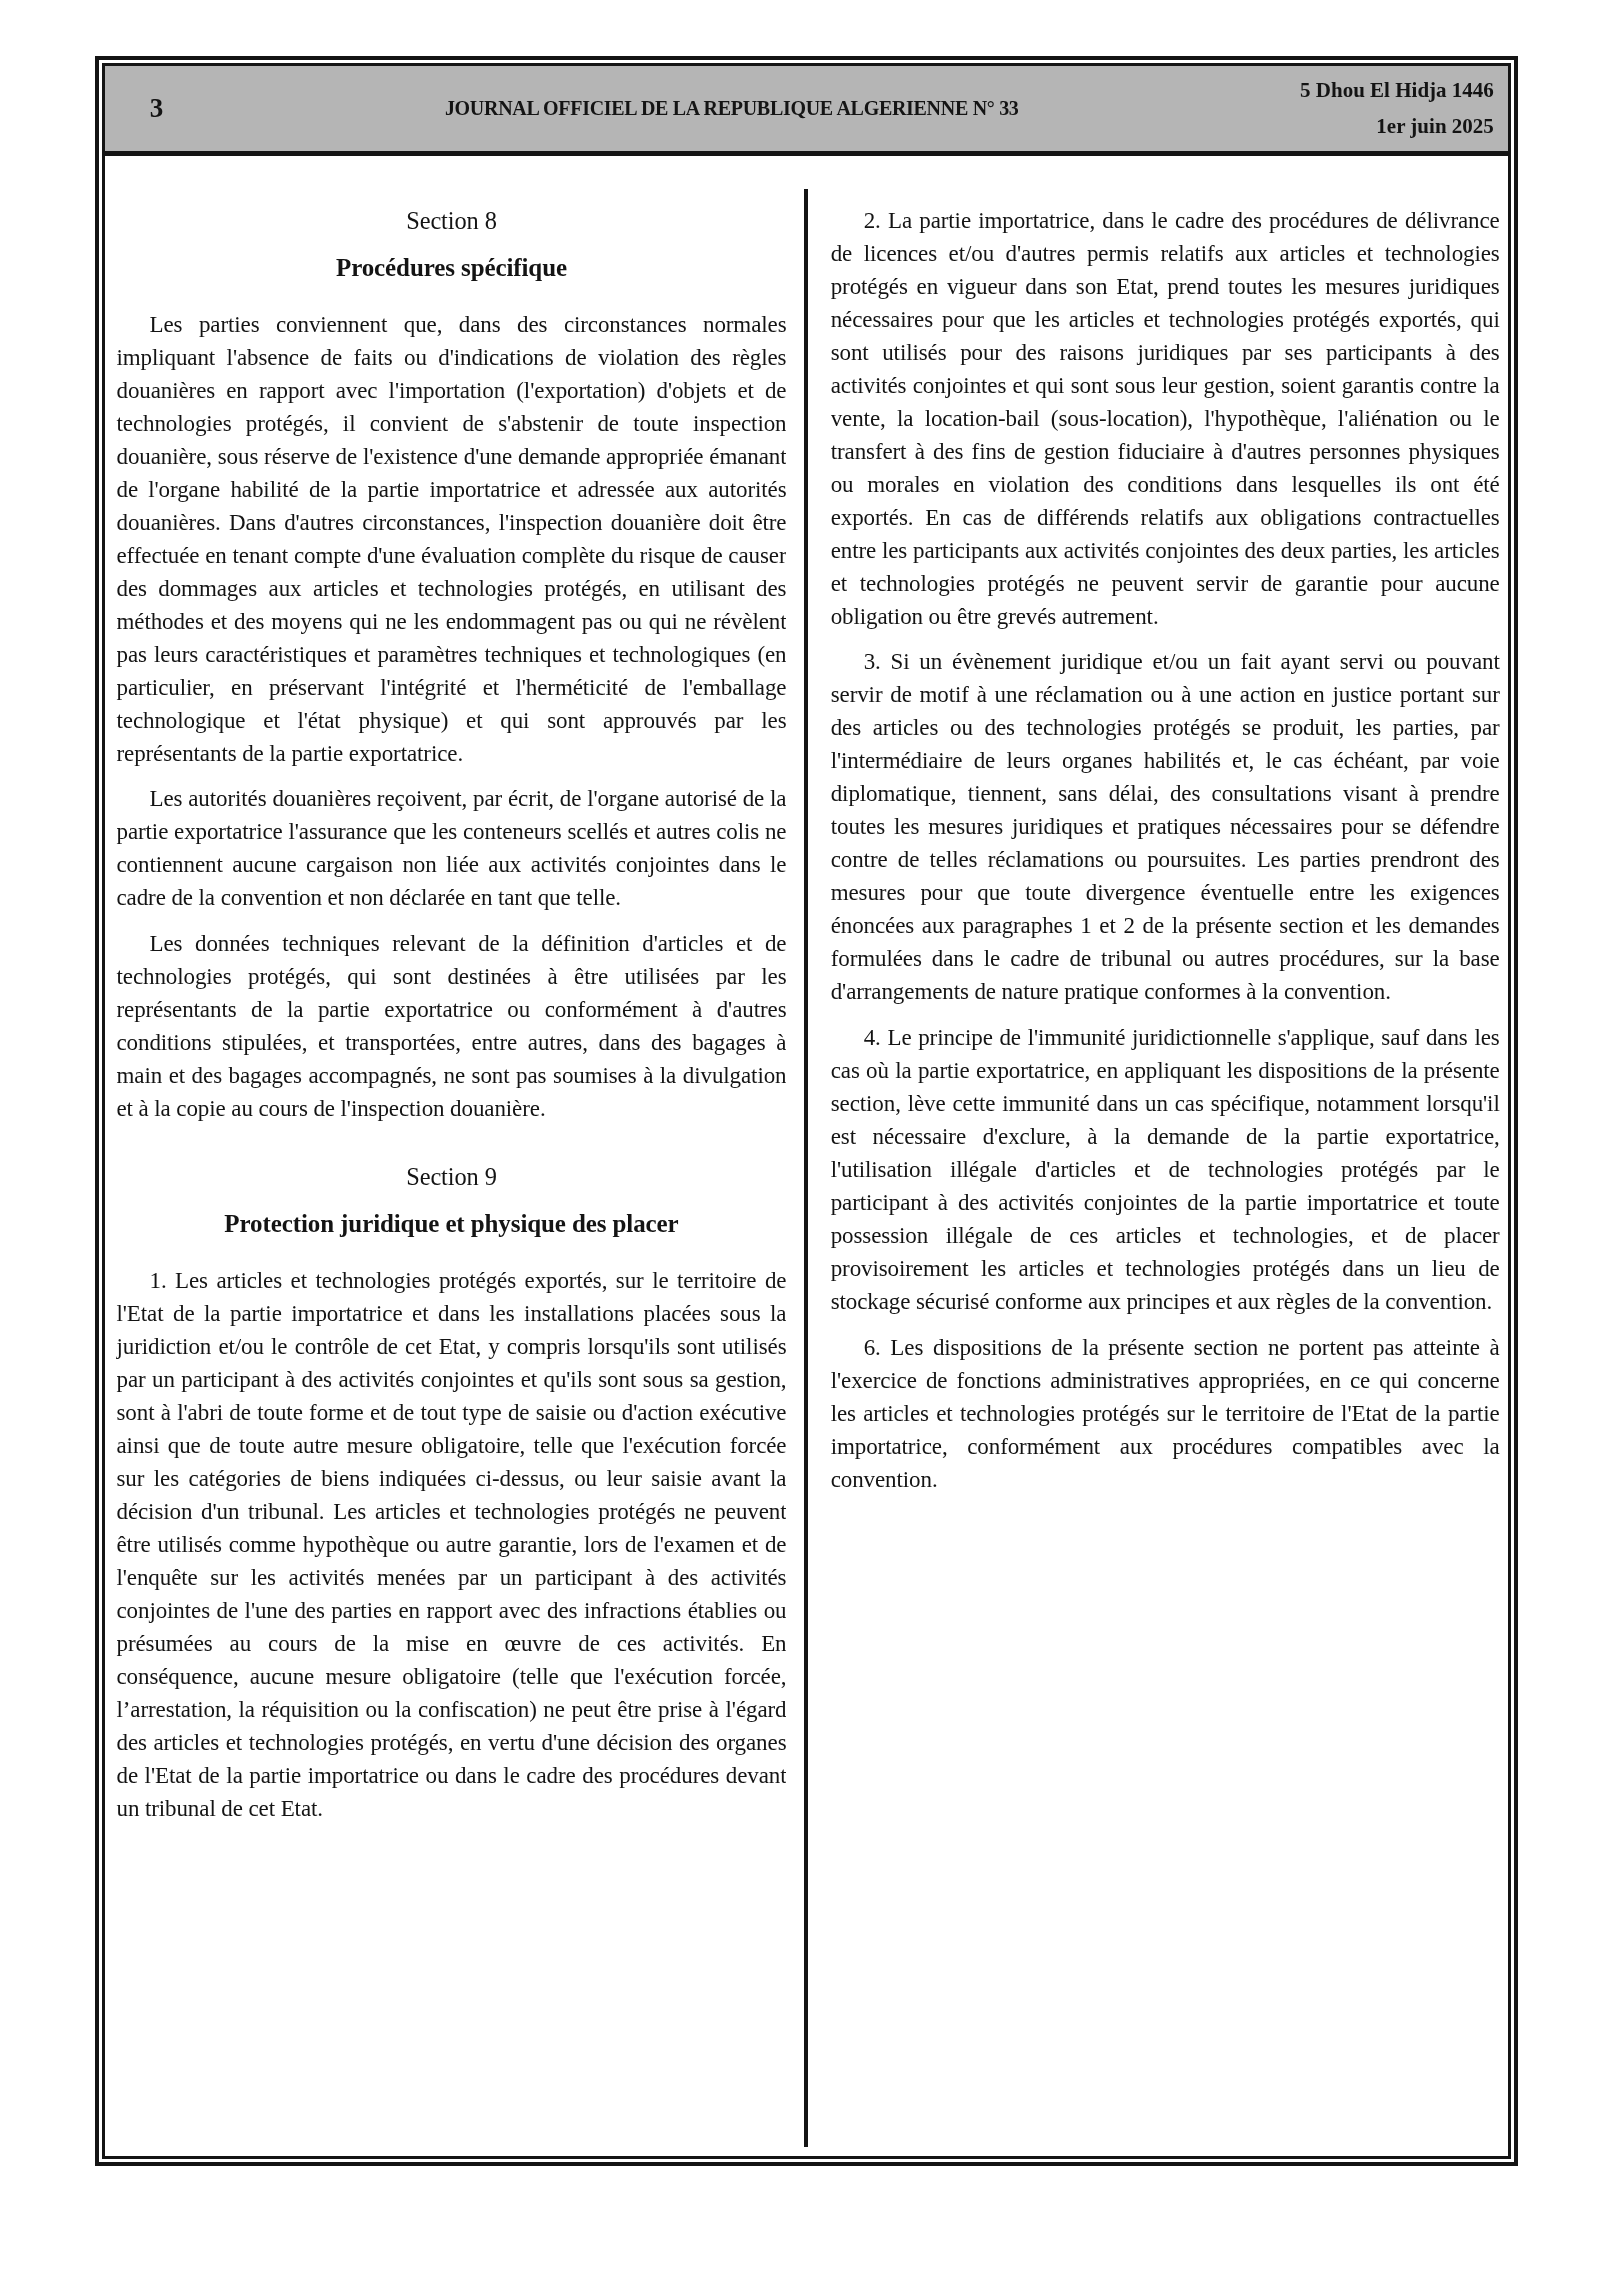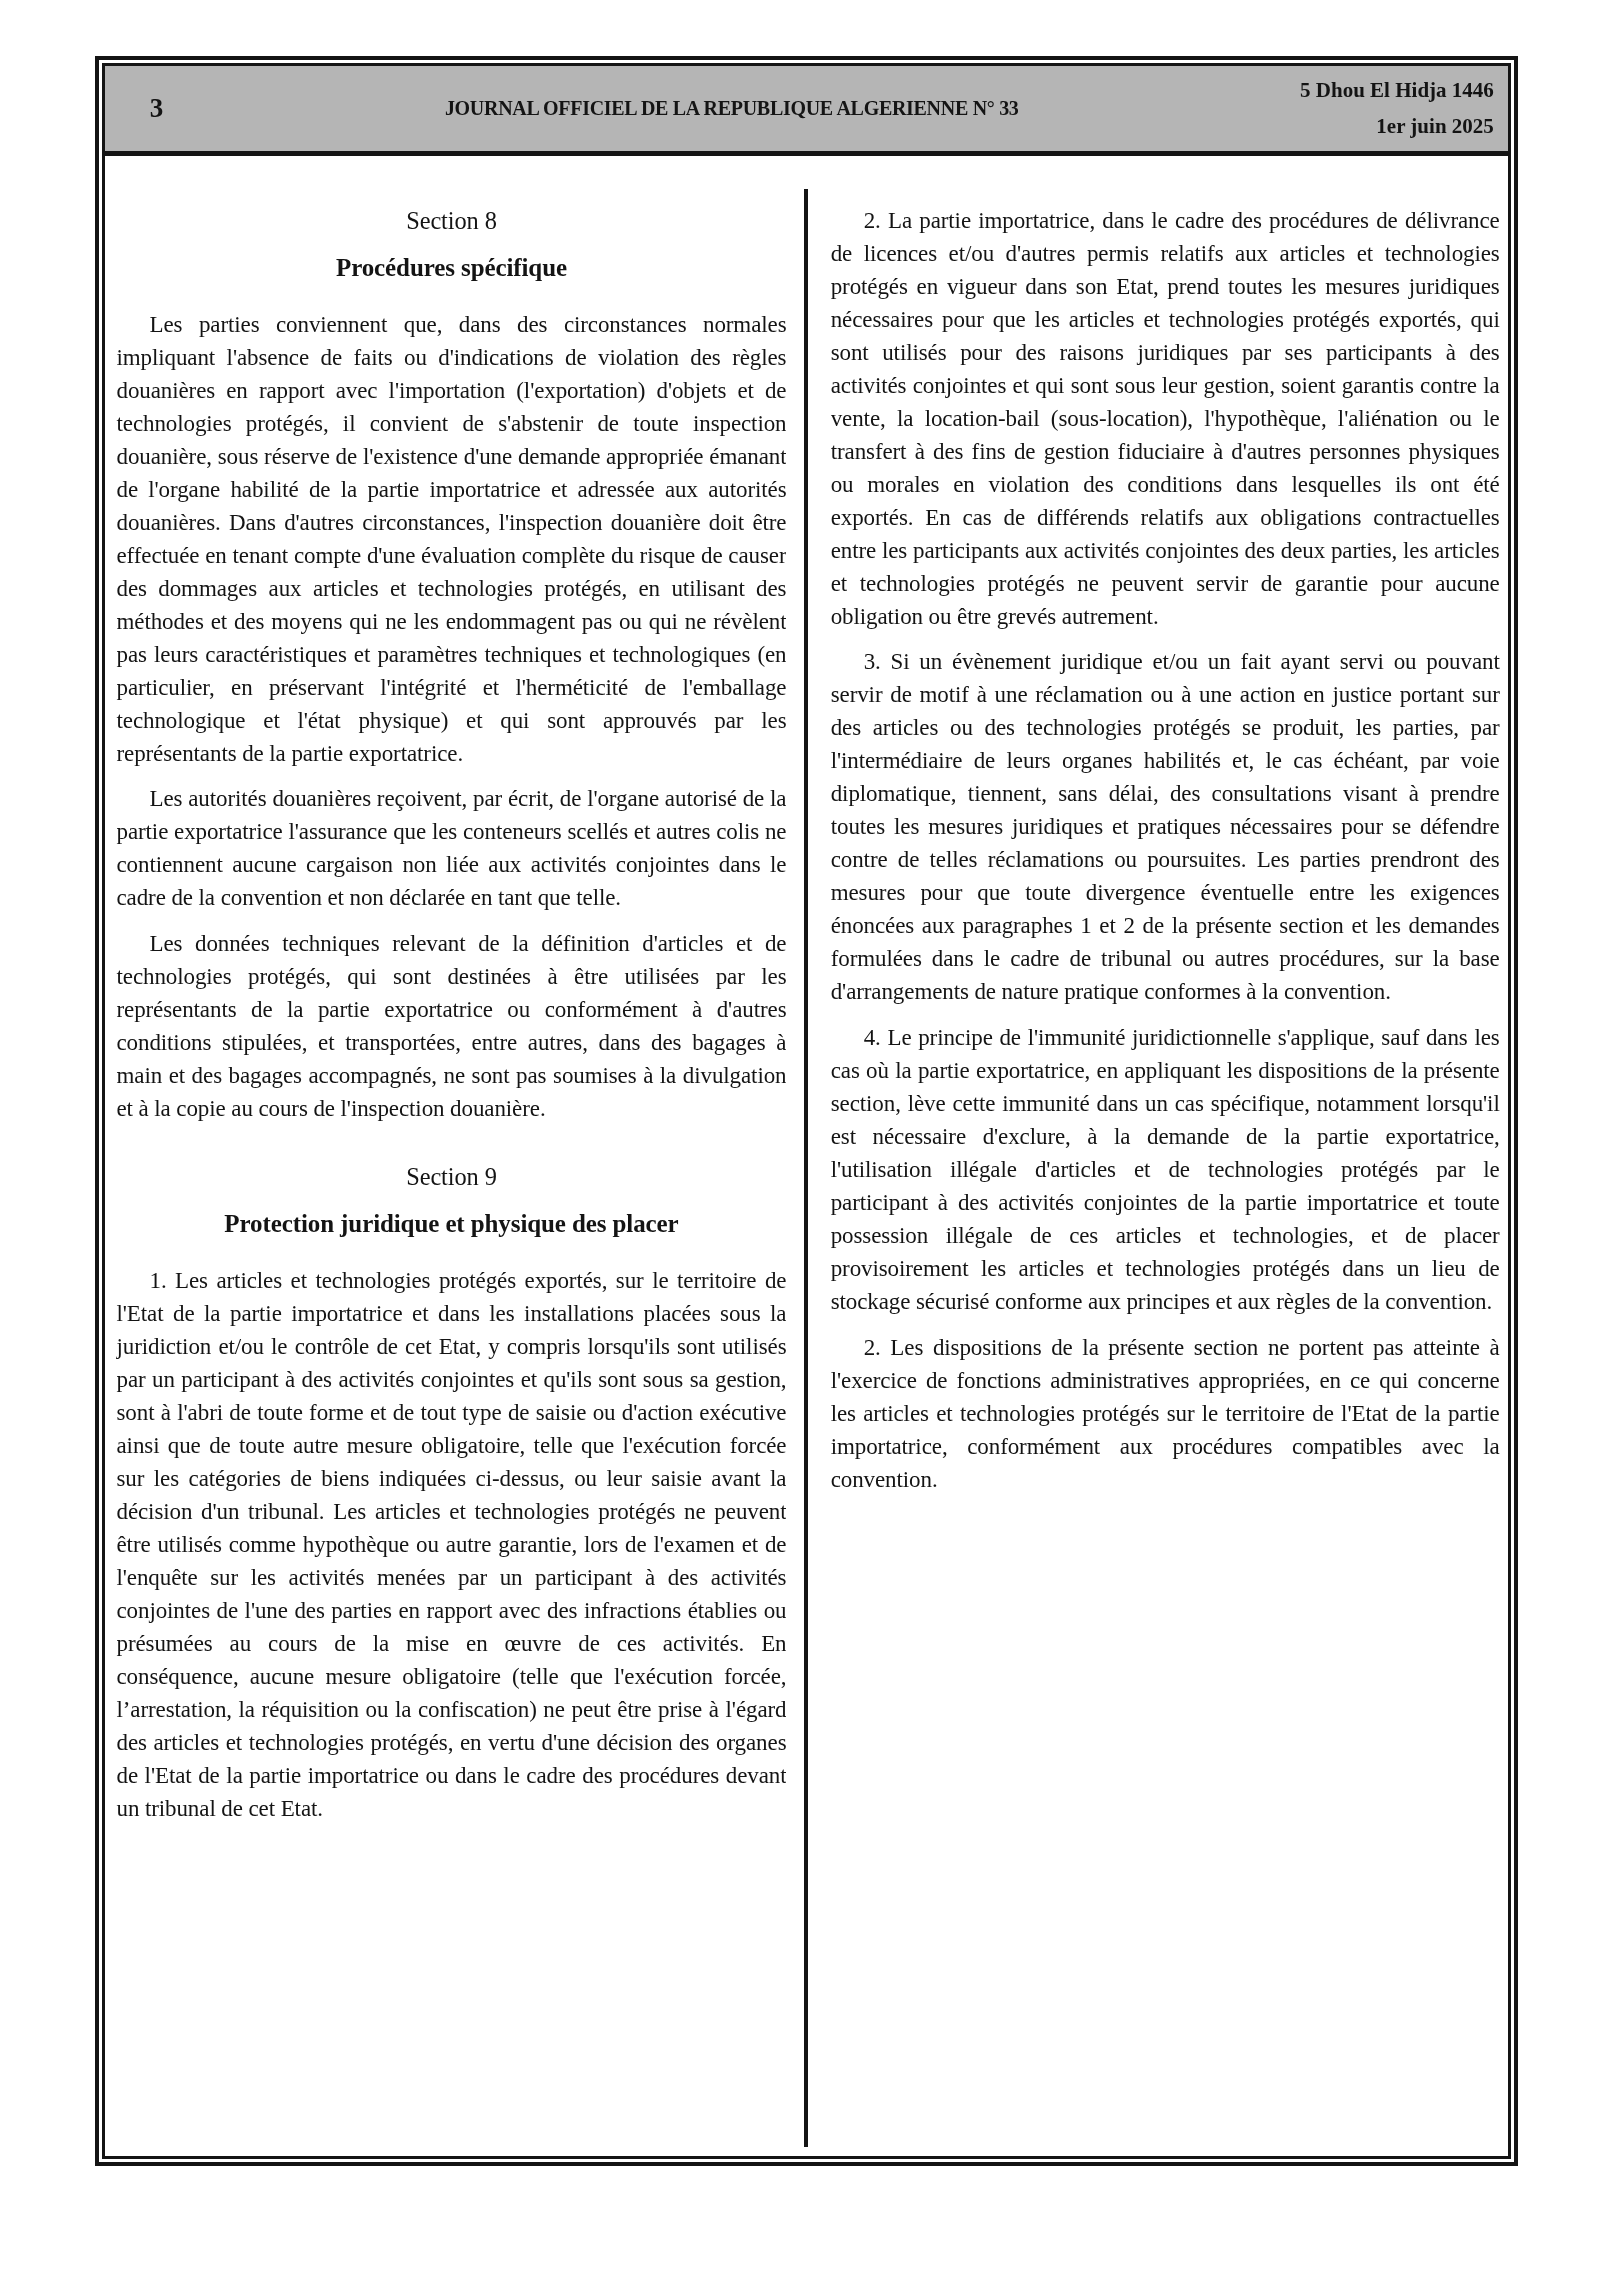--- a/index.html
+++ b/index.html
@@ -125,19 +125,19 @@
         <p class="body">Les données techniques relevant de la définition d'articles et de technologies protégés, qui sont destinées à être utilisées par les représentants de la partie exportatrice ou conformément à d'autres conditions stipulées, et transportées, entre autres, dans des bagages à main et des bagages accompagnés, ne sont pas soumises à la divulgation et à la copie au cours de l'inspection douanière.</p>
         <div class="sec-label">Section 9</div>
         <div class="sec-title">Protection juridique et physique des placer</div>
         <p class="body">1. Les articles et technologies protégés exportés, sur le territoire de l'Etat de la partie importatrice et dans les installations placées sous la juridiction et/ou le contrôle de cet Etat, y compris lorsqu'ils sont utilisés par un participant à des activités conjointes et qu'ils sont sous sa gestion, sont à l'abri de toute forme et de tout type de saisie ou d'action exécutive ainsi que de toute autre mesure obligatoire, telle que l'exécution forcée sur les catégories de biens indiquées ci-dessus, ou leur saisie avant la décision d'un tribunal. Les articles et technologies protégés ne peuvent être utilisés comme hypothèque ou autre garantie, lors de l'examen et de l'enquête sur les activités menées par un participant à des activités conjointes de l'une des parties en rapport avec des infractions établies ou présumées au cours de la mise en œuvre de ces activités. En conséquence, aucune mesure obligatoire (telle que l'exécution forcée, l’arrestation, la réquisition ou la confiscation) ne peut être prise à l'égard des articles et technologies protégés, en vertu d'une décision des organes de l'Etat de la partie importatrice ou dans le cadre des procédures devant un tribunal de cet Etat.</p>
       </div>
 
       <div class="col col-right">
         <p class="body">2. La partie importatrice, dans le cadre des procédures de délivrance de licences et/ou d'autres permis relatifs aux articles et technologies protégés en vigueur dans son Etat, prend toutes les mesures juridiques nécessaires pour que les articles et technologies protégés exportés, qui sont utilisés pour des raisons juridiques par ses participants à des activités conjointes et qui sont sous leur gestion, soient garantis contre la vente, la location-bail (sous-location), l'hypothèque, l'aliénation ou le transfert à des fins de gestion fiduciaire à d'autres personnes physiques ou morales en violation des conditions dans lesquelles ils ont été exportés. En cas de différends relatifs aux obligations contractuelles entre les participants aux activités conjointes des deux parties, les articles et technologies protégés ne peuvent servir de garantie pour aucune obligation ou être grevés autrement.</p>
         <p class="body">3. Si un évènement juridique et/ou un fait ayant servi ou pouvant servir de motif à une réclamation ou à une action en justice portant sur des articles ou des technologies protégés se produit, les parties, par l'intermédiaire de leurs organes habilités et, le cas échéant, par voie diplomatique, tiennent, sans délai, des consultations visant à prendre toutes les mesures juridiques et pratiques nécessaires pour se défendre contre de telles réclamations ou poursuites. Les parties prendront des mesures pour que toute divergence éventuelle entre les exigences énoncées aux paragraphes 1 et 2 de la présente section et les demandes formulées dans le cadre de tribunal ou autres procédures, sur la base d'arrangements de nature pratique conformes à la convention.</p>
         <p class="body">4. Le principe de l'immunité juridictionnelle s'applique, sauf dans les cas où la partie exportatrice, en appliquant les dispositions de la présente section, lève cette immunité dans un cas spécifique, notamment lorsqu'il est nécessaire d'exclure, à la demande de la partie exportatrice, l'utilisation illégale d'articles et de technologies protégés par le participant à des activités conjointes de la partie importatrice et toute possession illégale de ces articles et technologies, et de placer provisoirement les articles et technologies protégés dans un lieu de stockage sécurisé conforme aux principes et aux règles de la convention.</p>
-        <p class="body">2. Les dispositions de la présente section ne portent pas atteinte à l'exercice de fonctions administratives appropriées, en ce qui concerne les articles et technologies protégés sur le territoire de l'Etat de la partie importatrice, conformément aux procédures compatibles avec la convention.</p>
+        <p class="body">6. Les dispositions de la présente section ne portent pas atteinte à l'exercice de fonctions administratives appropriées, en ce qui concerne les articles et technologies protégés sur le territoire de l'Etat de la partie importatrice, conformément aux procédures compatibles avec la convention.</p>
       </div>
 
     </div>
   </div>
 </div>
 
 
 </body></html>

